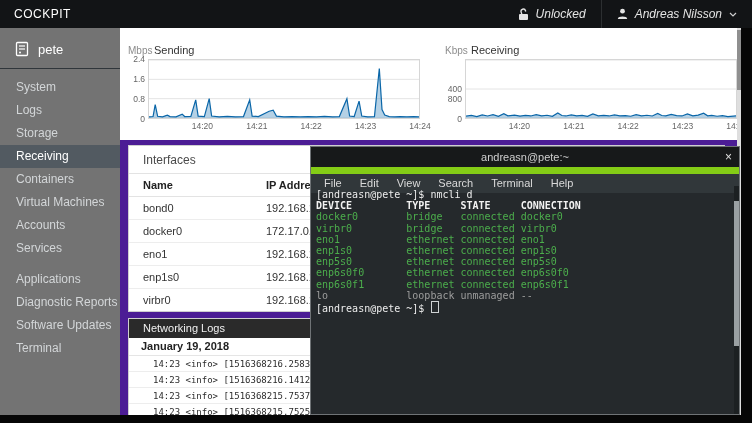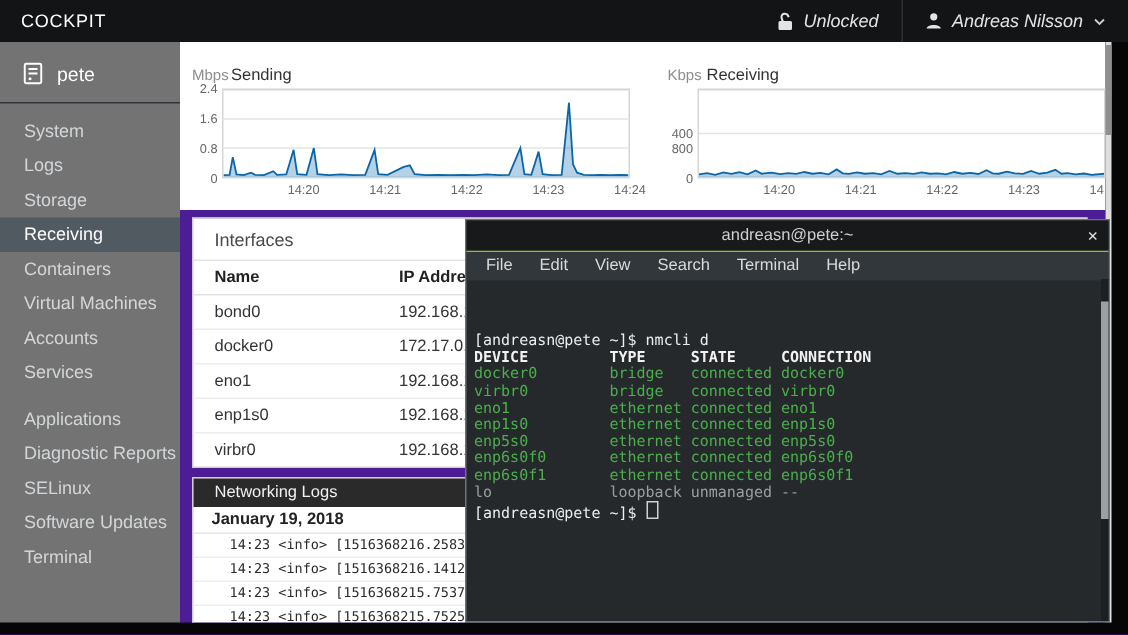--- a/index.html
+++ b/index.html
@@ -49,23 +49,23 @@
   .logs-header{background:#2a2a2a;color:#f0f0f0;font-size:11px;padding:2px 14px;height:15px;line-height:15px;}
   .logs-date{font-size:11px;font-weight:bold;color:#222;padding:2px 12px;height:13px;line-height:13px;border-bottom:1px solid #e5e5e5;}
   .log-row{font-family:"DejaVu Sans Mono","Liberation Mono",monospace;font-size:9px;color:#2b2b2b;padding:3px 0 2px 24px;border-bottom:1px solid #ededed;white-space:nowrap;cursor:pointer;}
   
   .page-scroll{position:absolute;left:737px;top:28px;width:4px;height:387px;background:#dedede;z-index:40;}
   .page-thumb{position:absolute;left:0;top:2px;width:4px;height:60px;background:#8f8f8f;}
   
   .terminal{position:absolute;left:310px;top:146px;width:430px;height:269px;background:#25292c;border:1px solid #6f7376;box-sizing:border-box;z-index:50;}
   .term-titlebar{height:20px;background:#17191a;color:#cfcfcf;font-size:11px;text-align:center;line-height:20px;position:relative;}
   .term-close{position:absolute;right:7px;top:0;color:#e0e0e0;font-size:12px;line-height:20px;cursor:pointer;}
-  .term-menubar{height:19px;background:#31373a;display:flex;align-items:center;font-size:11px;color:#dadada;padding-left:4px;border-top:1px solid #84cc16;}
+  .term-menubar{height:19px;background:#31373a;display:flex;align-items:center;font-size:11px;color:#dadada;padding-left:4px;border-top:7px solid #84cc16;}
   .term-menu-item{padding:0 9px;line-height:19px;cursor:pointer;}
-  .term-body{position:absolute;left:0;top:39px;right:5px;bottom:0;padding:3px 0 0 5px;font-family:"DejaVu Sans Mono","Liberation Mono",monospace;font-size:10px;line-height:11.2px;color:#ededed;overflow:hidden;cursor:text;margin-top:33px;}
+  .term-body{position:absolute;left:0;top:39px;right:5px;bottom:0;padding:3px 0 0 5px;font-family:"DejaVu Sans Mono","Liberation Mono",monospace;font-size:10px;line-height:11.2px;color:#ededed;overflow:hidden;cursor:text;}
   .tl{white-space:pre;}
   .tl .c0{display:inline-block;width:15ch;}
   .tl .c1{display:inline-block;width:9ch;}
   .tl .c2{display:inline-block;width:10ch;}
   .tl.hdr{font-weight:bold;color:#f2f2f2;}
   .tl.green{color:#4cae4c;}
   .tl.gray{color:#9d9d9d;}
   .cursor{display:inline-block;width:6px;height:10px;border:1px solid #cfd2d4;vertical-align:-1px;margin-left:1px;}
   .term-scroll{position:absolute;right:0;top:39px;bottom:0;width:5px;background:#1c2022;}
   .term-thumb{position:absolute;left:0;top:15px;width:5px;height:145px;background:#9aa0a3;}
@@ -123,21 +123,20 @@
         <div class="nav-item">Storage</div>
         <div class="nav-item active">Receiving</div>
         <div class="nav-item">Containers</div>
         <div class="nav-item">Virtual Machines</div>
         <div class="nav-item">Accounts</div>
         <div class="nav-item">Services</div>
       </div>
       <div class="nav-group">
         <div class="nav-item">Applications</div>
         <div class="nav-item">Diagnostic Reports</div>
-        <div class="nav-item">SELinux</div>
         <div class="nav-item">Software Updates</div>
         <div class="nav-item">Terminal</div>
       </div>
     </div>
 </div>
 
 <div class="main">
   <div class="graphs-section">
     <div class="chart-block" style="left:8px;" id="chart-0">
         <div class="chart-head">

